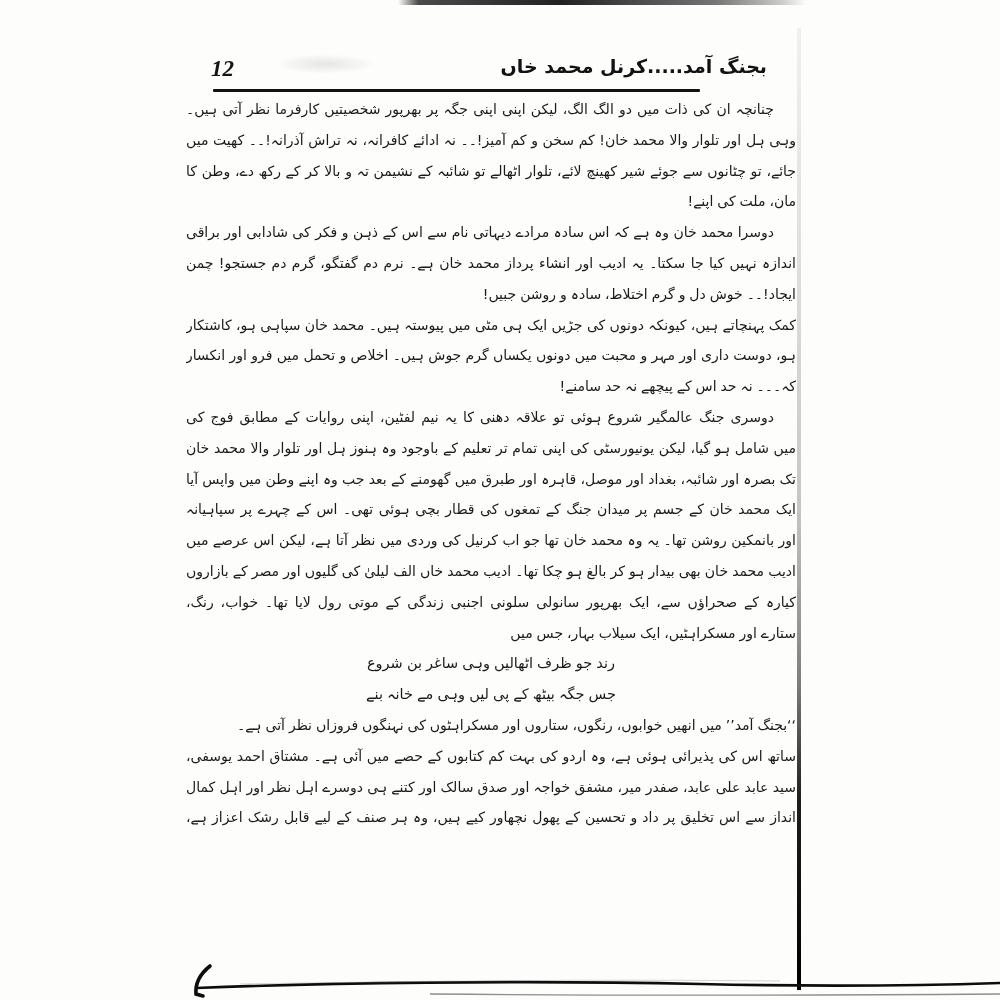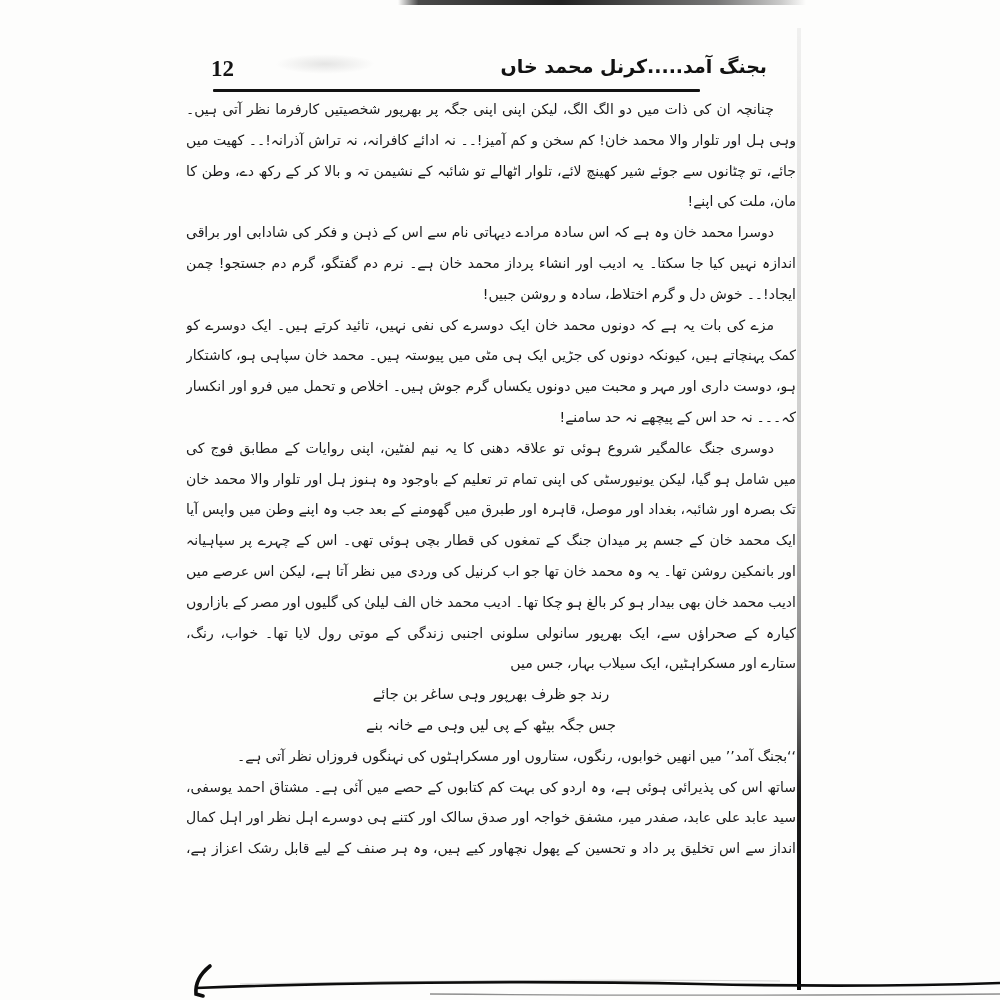--- a/index.html
+++ b/index.html
@@ -7,21 +7,21 @@
     width:1000px;height:1000px;position:relative;overflow:hidden;
     background:#fdfdfc;
     font-family:"DejaVu Sans", sans-serif;
     color:#1a1a1a;
   }
   .page{position:absolute;inset:0;}
   
   .page-number{
     position:absolute;left:211px;top:56px;
     font-family:"Liberation Serif", serif;
-    font-weight:bold;font-size:23px;color:#141414;
+    font-style:italic;font-weight:bold;font-size:23px;color:#141414;
   }
   .header-title{
     position:absolute;top:46px;right:233px;
     direction:rtl;font-size:19px;font-weight:bold;color:#121212;
     white-space:nowrap;
     margin-top:9px;
   }
   .header-rule{
     position:absolute;left:213px;top:89px;width:487px;height:3px;
     background:#121212;border-radius:1px;
@@ -70,33 +70,32 @@
   <div class="header-rule"></div>
 
   <div class="text-column">
       <div class="line first" dir="rtl">چنانچہ ان کی ذات میں دو الگ الگ، لیکن اپنی اپنی جگہ پر بھرپور شخصیتیں کارفرما نظر آتی ہیں۔ ایک تو</div>
       <div class="line" dir="rtl">وہی ہل اور تلوار والا محمد خان! کم سخن و کم آمیز!۔۔ نہ ادائے کافرانہ، نہ تراش آذرانہ!۔۔ کھیت میں جٹ</div>
       <div class="line" dir="rtl">جائے، تو چٹانوں سے جوئے شیر کھینچ لائے، تلوار اٹھالے تو شائبہ کے نشیمن تہ و بالا کر کے رکھ دے، وطن کا</div>
       <div class="line last" dir="rtl">مان، ملت کی اپنے!</div>
       <div class="line first" dir="rtl">دوسرا محمد خان وہ ہے کہ اس سادہ مرادے دیہاتی نام سے اس کے ذہن و فکر کی شادابی اور براقی کا</div>
       <div class="line" dir="rtl">اندازہ نہیں کیا جا سکتا۔ یہ ادیب اور انشاء پرداز محمد خان ہے۔ نرم دم گفتگو، گرم دم جستجو! چمن مشرب، بہار</div>
       <div class="line last" dir="rtl">ایجاد!۔۔ خوش دل و گرم اختلاط، سادہ و روشن جبیں!</div>
-      <div class="line first" dir="rtl">مزے کی بات یہ ہے کہ دونوں محمد خان ایک دوسرے کی نفی نہیں، تائید کرتے ہیں۔ ایک دوسرے کو</div>
       <div class="line" dir="rtl">کمک پہنچاتے ہیں، کیونکہ دونوں کی جڑیں ایک ہی مٹی میں پیوستہ ہیں۔ محمد خان سپاہی ہو، کاشتکار ہو، ادیب</div>
       <div class="line" dir="rtl">ہو، دوست داری اور مہر و محبت میں دونوں یکساں گرم جوش ہیں۔ اخلاص و تحمل میں فرو اور انکسار کا تو یہ عالم</div>
       <div class="line last" dir="rtl">کہ۔۔۔ نہ حد اس کے پیچھے نہ حد سامنے!</div>
       <div class="line first" dir="rtl">دوسری جنگ عالمگیر شروع ہوئی تو علاقہ دھنی کا یہ نیم لفٹین، اپنی روایات کے مطابق فوج کی صفوں</div>
       <div class="line" dir="rtl">میں شامل ہو گیا، لیکن یونیورسٹی کی اپنی تمام تر تعلیم کے باوجود وہ ہنوز ہل اور تلوار والا محمد خان ہی تھا۔ ایک مدت</div>
       <div class="line" dir="rtl">تک بصرہ اور شائبہ، بغداد اور موصل، قاہرہ اور طبرق میں گھومنے کے بعد جب وہ اپنے وطن میں واپس آیا تو</div>
       <div class="line" dir="rtl">ایک محمد خان کے جسم پر میدان جنگ کے تمغوں کی قطار بچی ہوئی تھی۔ اس کے چہرے پر سپاہیانہ صلابت کا وقار</div>
       <div class="line" dir="rtl">اور بانمکین روشن تھا۔ یہ وہ محمد خان تھا جو اب کرنیل کی وردی میں نظر آتا ہے، لیکن اس عرصے میں اس کے اندر</div>
       <div class="line" dir="rtl">ادیب محمد خان بھی بیدار ہو کر بالغ ہو چکا تھا۔ ادیب محمد خاں الف لیلیٰ کی گلیوں اور مصر کے بازاروں اور شام</div>
       <div class="line" dir="rtl">کیارہ کے صحراؤں سے، ایک بھرپور سانولی سلونی اجنبی زندگی کے موتی رول لایا تھا۔ خواب، رنگ، روشنیاں،</div>
       <div class="line last" dir="rtl">ستارے اور مسکراہٹیں، ایک سیلاب بہار، جس میں</div>
-      <div class="line verse" dir="rtl">رند جو ظرف بھرپور وہی ساغر بن جائے</div>
+      <div class="line verse" dir="rtl">رند جو ظرف اٹھالیں وہی ساغر بن شروع</div>
       <div class="line last verse" dir="rtl">جس جگہ بیٹھ کے پی لیں وہی مے خانہ بنے</div>
       <div class="line last" dir="rtl">‘‘بجنگ آمد’’ میں انھیں خوابوں، رنگوں، ستاروں اور مسکراہٹوں کی نہنگوں فروزاں نظر آتی ہے۔</div>
       <div class="line" dir="rtl">ساتھ اس کی پذیرائی ہوئی ہے، وہ اردو کی بہت کم کتابوں کے حصے میں آئی ہے۔ مشتاق احمد یوسفی، ابن انشاء،</div>
       <div class="line" dir="rtl">سید عابد علی عابد، صفدر میر، مشفق خواجہ اور صدق سالک اور کتنے ہی دوسرے اہل نظر اور اہل کمال نے جس</div>
       <div class="line last" dir="rtl">انداز سے اس تخلیق پر داد و تحسین کے پھول نچھاور کیے ہیں، وہ ہر صنف کے لیے قابل رشک اعزاز ہے، مگر یہ</div>
     </div>
 
   <div class="scan-top-edge"></div>
   <div class="scan-page-edge-line"></div>
   <svg class="scan-bottom-edge" viewBox="0 0 1000 50" xmlns="http://www.w3.org/2000/svg">

